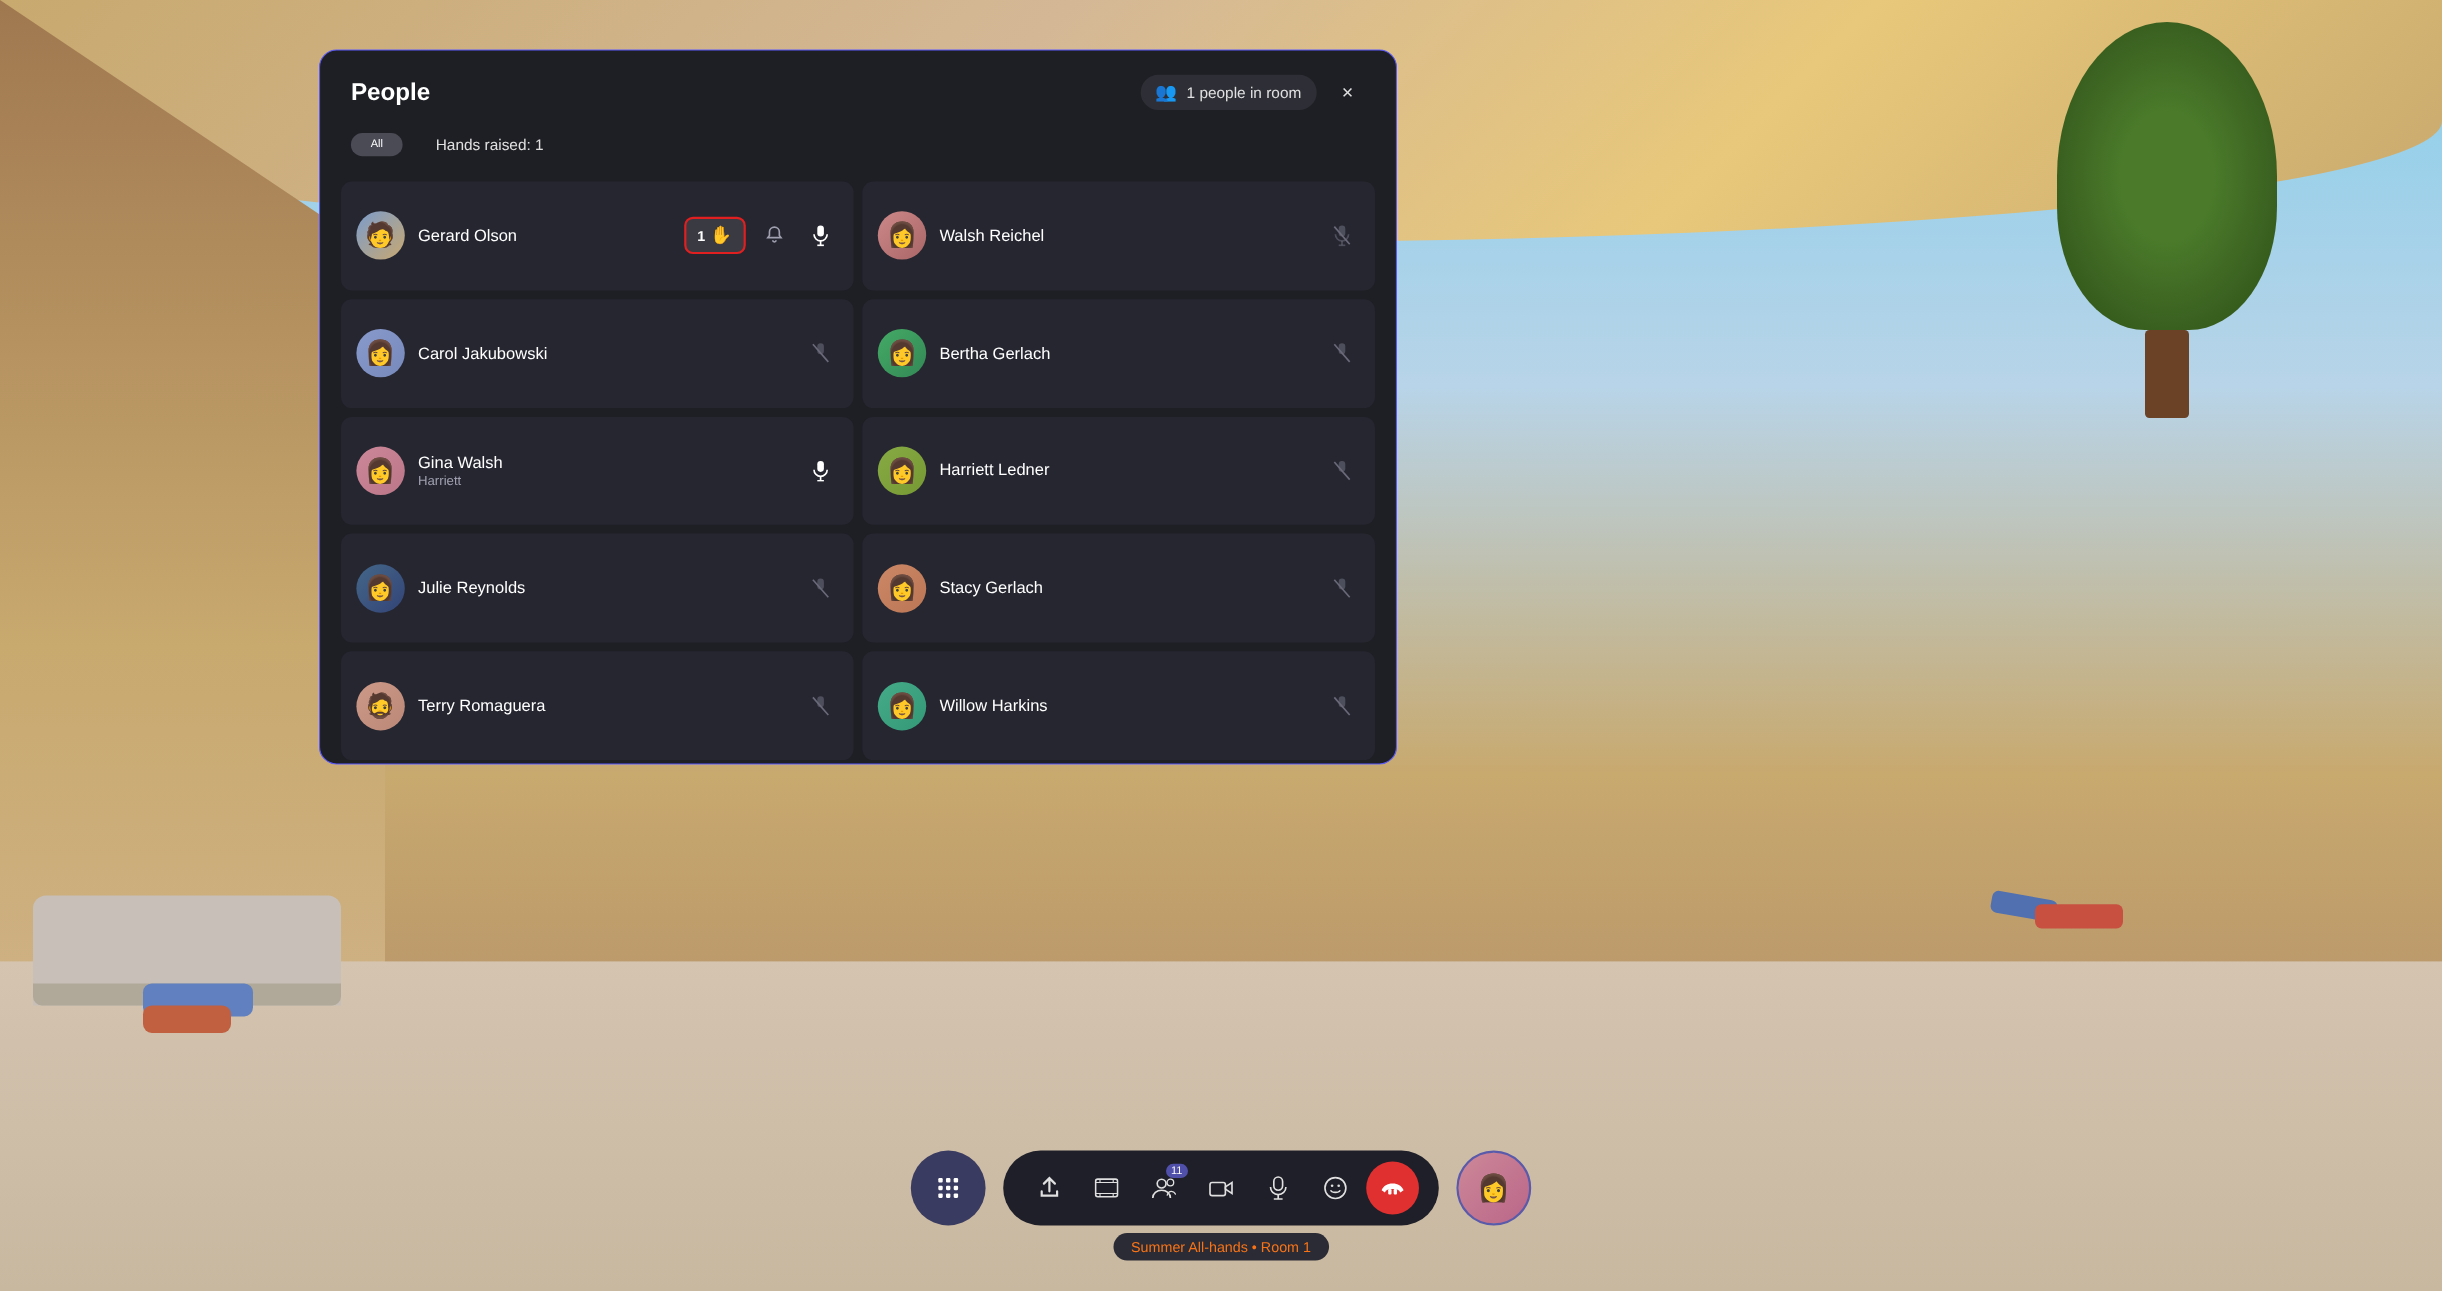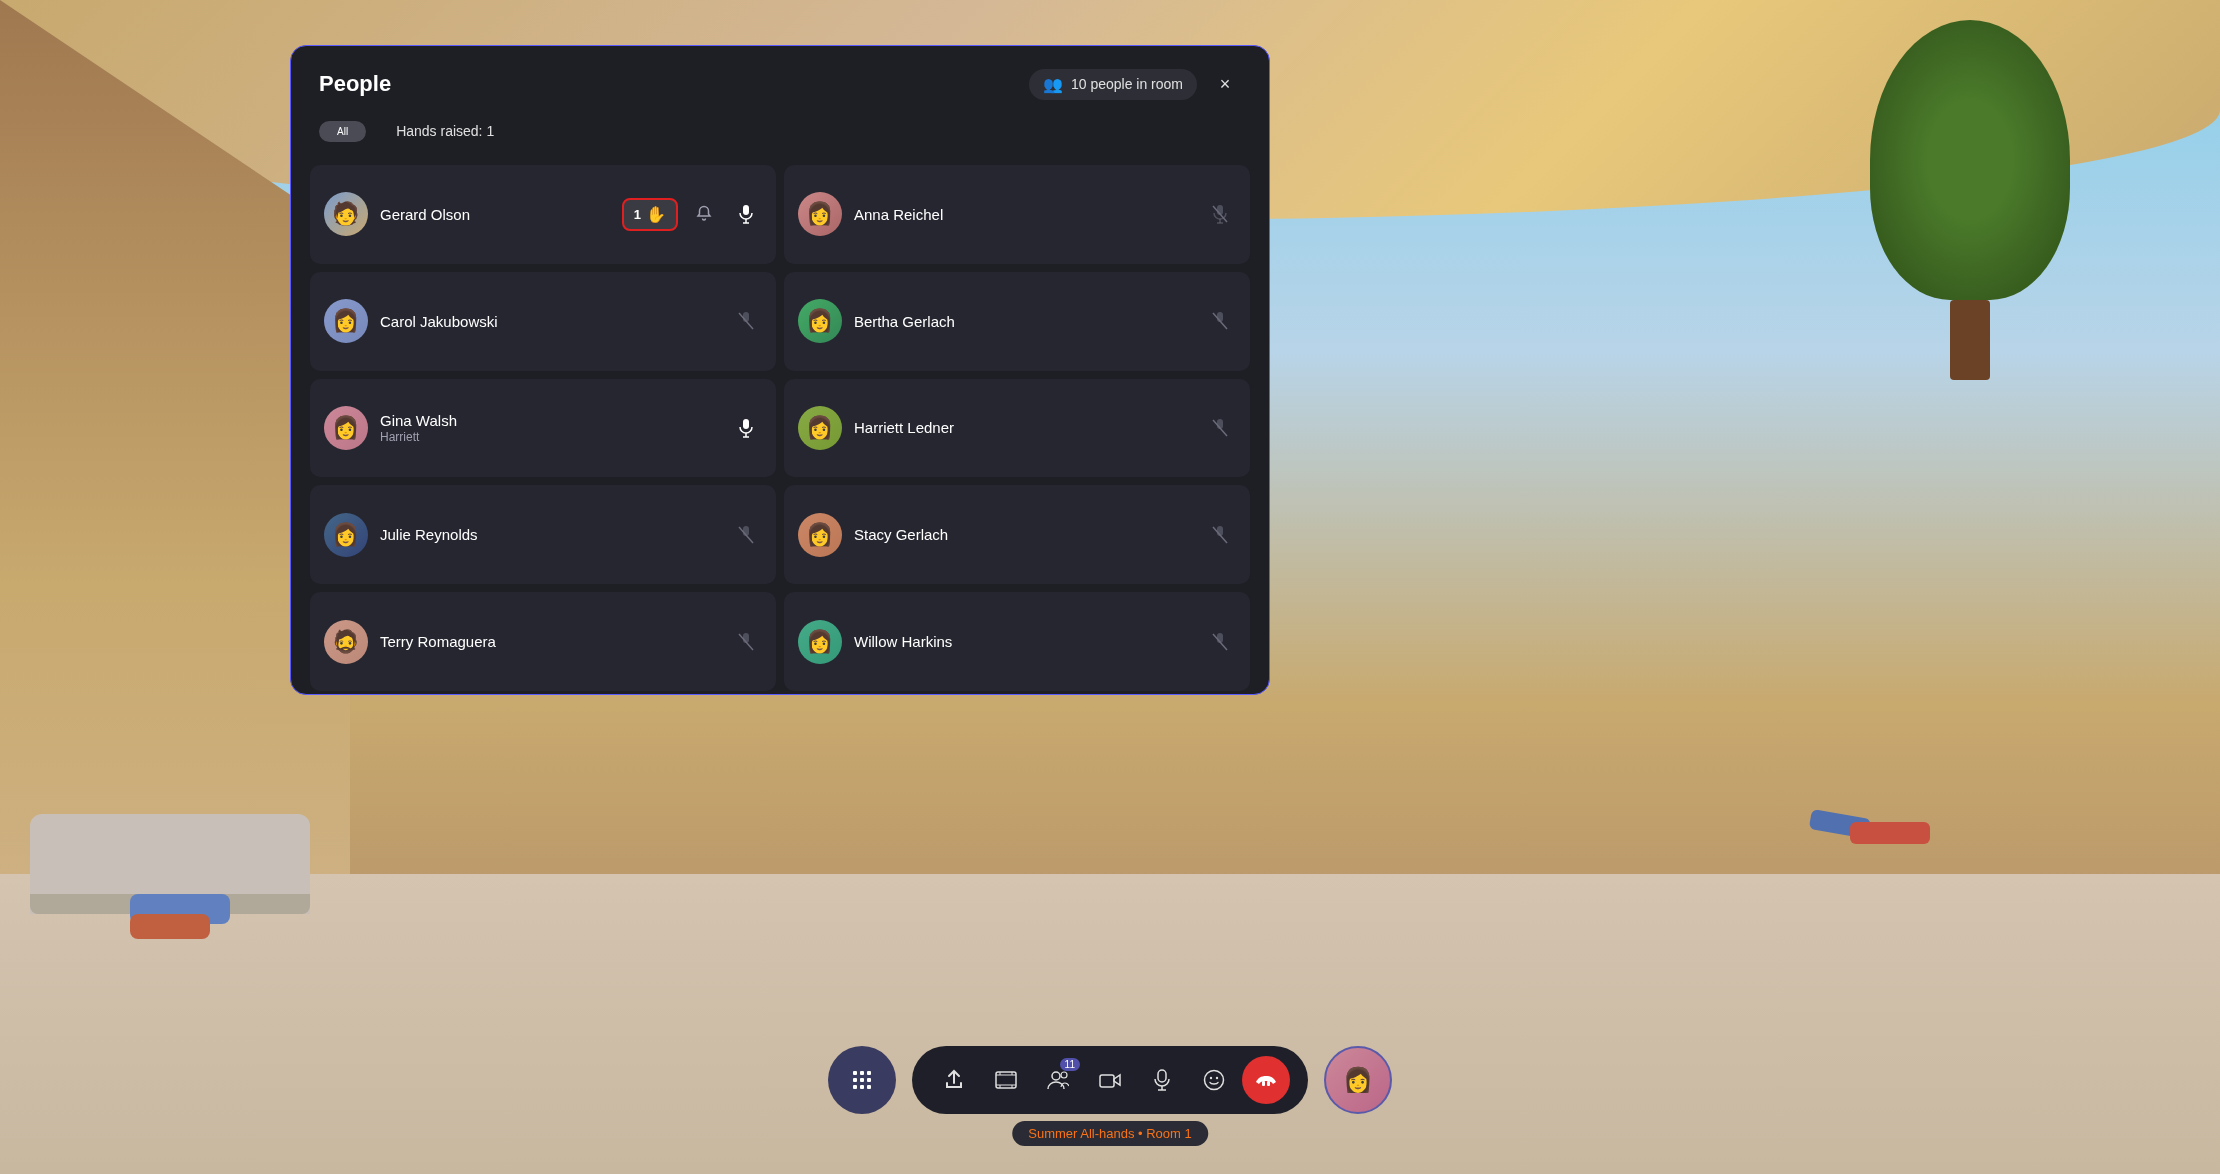--- a/index.html
+++ b/index.html
@@ -434,21 +434,21 @@
 <div class="cushion-blue2"></div>
 <div class="cushion-orange2"></div>
 
 <div class="panel">
 
   <div class="panel-header">
     <span class="panel-title">People</span>
     <div class="header-right">
       <div class="people-count-badge">
         <span class="people-icon">👥</span>
-        <span>10 people in room</span>
+        <span>1 people in room</span>
       </div>
       <button class="close-btn">×</button>
     </div>
   </div>
 
   <div class="filter-tabs">
     <button class="tab-all">All</button>
     <button class="tab-hands">Hands raised: 1</button>
   </div>
 
@@ -481,21 +481,21 @@
           </svg>
         </button>
       </div>
     </div>
 
     <div class="person-row">
       <div class="avatar av-anna">
         <span class="avatar-face">👩</span>
       </div>
       <div class="person-info">
-        <div class="person-name">Anna Reichel</div>
+        <div class="person-name">Walsh Reichel</div>
       </div>
       <div class="person-actions">
         <button class="icon-btn">
           <svg width="18" height="20" viewBox="0 0 18 20" fill="none">
             <rect x="6" y="1" width="6" height="10" rx="3" fill="#6a6a7a" opacity="0.6"></rect>
             <path d="M3 9c0 3.3 2.7 6 6 6s6-2.7 6-6" stroke="#6a6a7a" stroke-width="1.5" fill="none" opacity="0.6"></path>
             <line x1="9" y1="15" x2="9" y2="19" stroke="#6a6a7a" stroke-width="1.5" opacity="0.6"></line>
             <line x1="6" y1="19" x2="12" y2="19" stroke="#6a6a7a" stroke-width="1.5" opacity="0.6"></line>
             <line x1="2" y1="2" x2="16" y2="18" stroke="#6a6a7a" stroke-width="1.5"></line>
           </svg>

